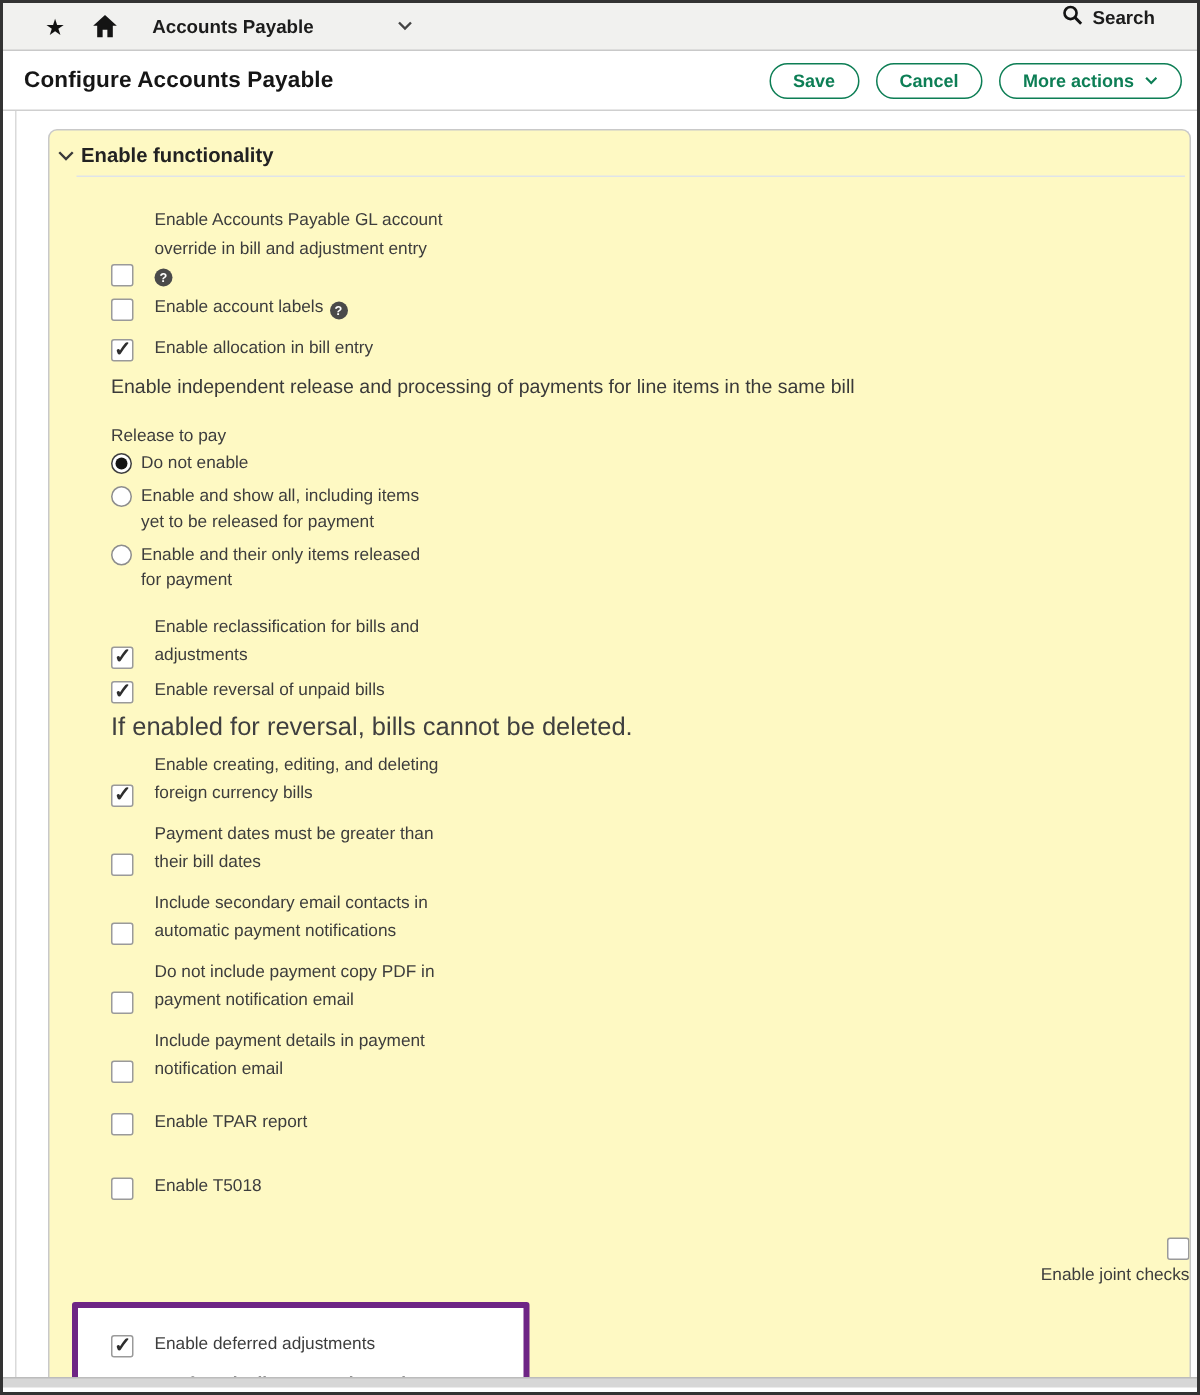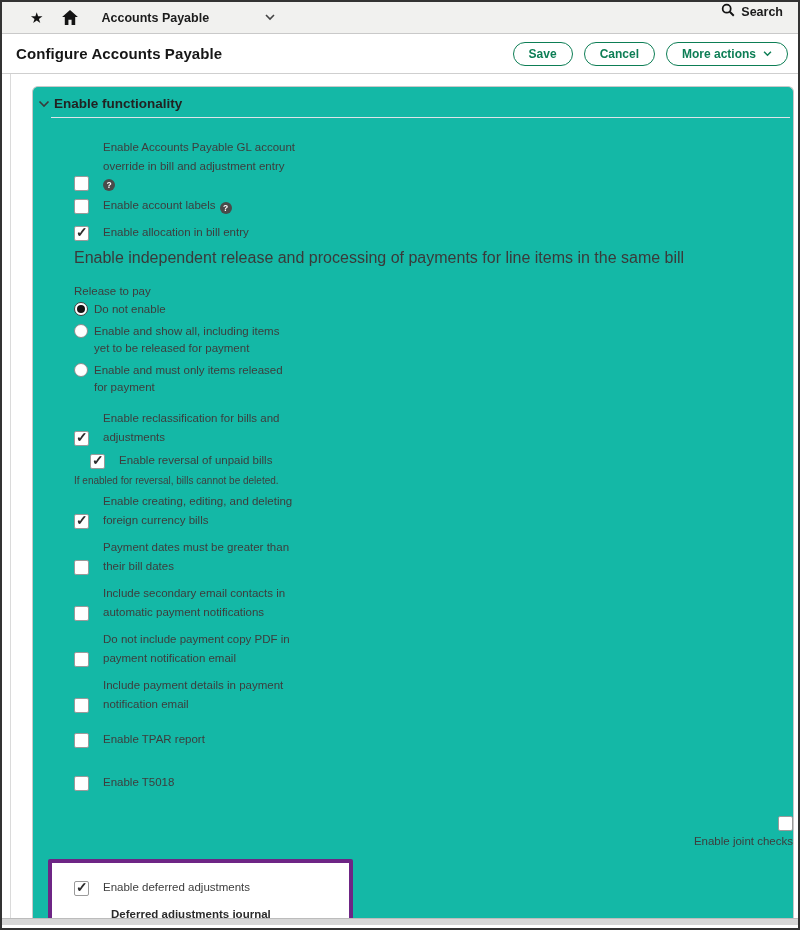--- a/index.html
+++ b/index.html
@@ -10,72 +10,72 @@
 
   
   .topbar { position:relative; height:32px; background:#f1f1ef; border-bottom:1px solid #c9c9c9;
             display:flex; align-items:center; padding-left:28px; }
   .star { font-size:15px; color:#111; cursor:pointer; }
   .home-icon { margin-left:19px; display:flex; cursor:pointer; }
   .appmenu { display:flex; align-items:center; margin-left:23px; cursor:pointer; }
   .appmenu .applbl { font-size:12.5px; font-weight:bold; color:#1c1c1c; }
   .chev { display:flex; }
   .appmenu .chev { margin-left:56px; }
-  .searchbox { position:absolute; right:15px; top:0; height:20px; display:flex; align-items:center; gap:6px; cursor:pointer; }
+  .searchbox { position:absolute; right:28px; top:0; height:20px; display:flex; align-items:center; gap:6px; cursor:pointer; }
   .searchbox .srchlbl { font-size:12.5px; font-weight:bold; color:#1c1c1c; }
 
   
   .titlebar { height:40px; background:#fff; border-bottom:1px solid #cfcfcf;
               display:flex; align-items:center; justify-content:space-between; padding:0 10px 0 14px; }
   .pagetitle { font-size:15px; font-weight:bold; color:#161616; letter-spacing:.1px; }
   .actions { display:flex; align-items:center; gap:11px; }
   .btn { height:24px; border:1.5px solid #0d7e55; border-radius:13px; background:#fff; color:#0d7e55;
          font-family:"Liberation Sans",sans-serif; font-size:12px; font-weight:bold;
          padding:0 15px; display:flex; align-items:center; gap:7px; cursor:pointer; }
 
   
   .content { position:relative; height:851px; }
   .left-hairline { position:absolute; left:8px; top:0; bottom:7px; width:1px; background:#dadada; }
   .bottom-strip { position:absolute; left:0; right:0; bottom:0; height:7px; background:#d7d7d7; border-top:1px solid #bcbcbc; }
 
   .panel { position:absolute; left:30px; top:12px; width:762px; height:832px;
-           border:1px solid #c9c9c9; border-bottom:none; border-radius:6px 6px 0 0; background:#14b8a6; overflow:hidden; }
+           border:1px solid #c9c9c9; border-bottom:none; border-radius:6px 6px 0 0; background:#fef9c3; overflow:hidden; }
   .panel-header { display:flex; align-items:center; padding:9px 0 0 5px; cursor:pointer; }
   .panel-header .ptitle { font-size:13.5px; font-weight:bold; color:#222; margin-left:4px; }
   .header-rule { margin:6px 3px 0 18px; border:none; border-top:1px solid #dfe4e9; }
 
   .rows { padding:19px 0 0 41px; }
 
   .row { display:flex; align-items:flex-end; margin-bottom:8px; }
   .cb { flex:0 0 15px; width:15px; height:15px; border:1px solid #9a9a9a; border-radius:2px; background:#fff;
         margin-top:1px; position:relative; cursor:pointer; }
   .cb.checked::after { content:"\2713"; position:absolute; left:1px; top:-3px; font-size:14px; font-weight:bold; color:#2e2e2e; }
   .lblwrap { margin-left:14px; }
   .lbl { font-size:11.5px; color:#3d3d3d; line-height:17px; white-space:pre-line; }
   .help { display:inline-flex; align-items:center; justify-content:center; width:12px; height:12px; border-radius:50%;
           background:#4a4a4a; vertical-align:-2px; margin-left:4px; cursor:pointer; }
   .help::after { content:"?"; color:#fff; font-size:8.5px; font-weight:bold; }
   .help.below { display:flex; margin-left:0; margin-top:4px; }
 
-  .standalone { font-size:16px; color:#3a3a3a; line-height:17px; margin:2px 0 19px 0; }
+  .standalone { font-size:13px; color:#3a3a3a; line-height:17px; margin:2px 0 19px 0; }
 
   .group-label { font-size:11.5px; color:#3d3d3d; margin-bottom:4px; }
   .radio-row { display:flex; align-items:flex-start; margin-bottom:5px; }
   .radio { flex:0 0 14px; width:14px; height:14px; border:1px solid #8d8d8d; border-radius:50%; background:#fff;
            margin-top:1px; display:flex; align-items:center; justify-content:center; cursor:pointer; }
   .radio.sel { border-color:#3f3f3f; }
   .radio .dot { width:8px; height:8px; border-radius:50%; background:transparent; }
   .radio.sel .dot { background:#141414; }
   .radio-row .lbl { margin-left:6px; }
   .radio-group { margin-bottom:12px; }
 
-  .note { font-size:10px; color:#3f3f3f; margin:0 0 5px 0; }
+  .note { font-size:17px; color:#3f3f3f; margin:0 0 5px 0; }
 
   .row.g4 { margin-bottom:4px; }
-  .row.g6 { margin-bottom:6px;margin-left:16px; }
+  .row.g6 { margin-bottom:6px; }
   .row.spaced { margin-bottom:24px; }
   .row.spaced-first { margin-top:16px; }
   .row.g9 { margin-bottom:9px;flex-direction:column; }
 
   
   .purple-box { margin-left:15px; width:305px; border:4px solid #6e2585; border-radius:2px;
                 padding:14px 0 18px 22px; background:#fff; }
   .purple-box .row { margin-bottom:0; }
   .deferred-fields { margin-left:37px; margin-top:12px; }
   .fld-label { font-size:11.5px; font-weight:bold; color:#2b2b2b; margin-bottom:4px; }
@@ -179,21 +179,21 @@
             <span class="radio">
                 <span class="dot"></span>
               </span>
             <span class="lbl">Enable and show all, including items
 yet to be released for payment</span>
           </div>
           <div class="radio-row">
             <span class="radio">
                 <span class="dot"></span>
               </span>
-            <span class="lbl">Enable and must only items released
+            <span class="lbl">Enable and their only items released
 for payment</span>
           </div>
         </div>
 
         <div class="row g4">
           <span class="cb checked"></span>
           <div class="lblwrap"><span class="lbl">Enable reclassification for bills and
 adjustments</span></div>
         </div>
         <div class="row g6">

